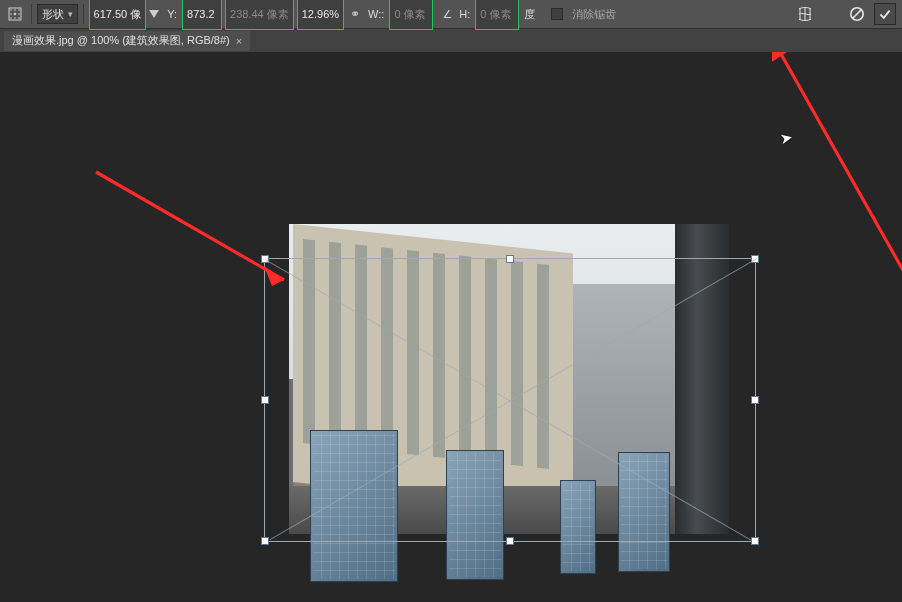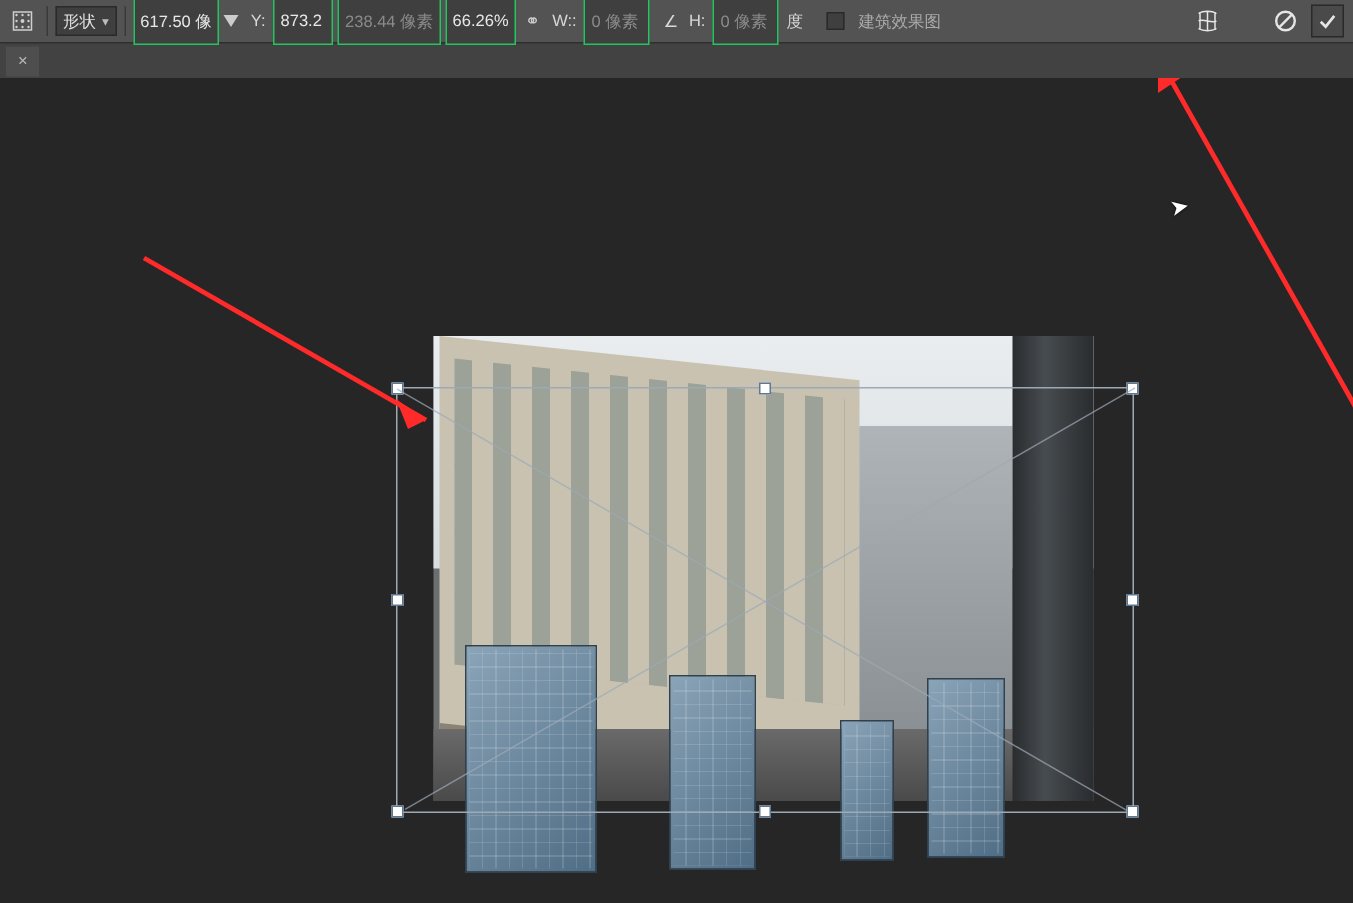--- a/index.html
+++ b/index.html
@@ -185,36 +185,36 @@
     </div>
   <span class="triangle"></span>
   <span class="lbl">Y:</span>
   <div class="num-field" style="min-width:40px">
       <span>873.2</span>
     </div>
   <div class="num-field dim" style="min-width:60px">
       <span>238.44 像素</span>
     </div>
   <div class="num-field">
-      <span>66.26%</span>
+      <span>12.96%</span>
     </div>
   <span class="link-icon">⚭</span>
   <span class="lbl">W::</span>
   <div class="num-field dim" style="min-width:44px">
       <span>0 像素</span>
     </div>
   <span class="lbl" style="margin-left:6px">∠</span>
   <span class="lbl">H:</span>
   <div class="num-field dim" style="min-width:44px">
       <span>0 像素</span>
     </div>
   <span class="lbl">度</span>
   <span style="width:8px"></span>
   <span class="chk"></span>
-  <span class="lbl" style="color:#a9a9a9">建筑效果图</span>
+  <span class="lbl" style="color:#a9a9a9">消除锯齿</span>
 
   <div class="right-tools">
     <div class="rt-btn">
       <svg width="18" height="18" viewBox="0 0 18 18">
           <path d="M3 4 C6 2 12 2 15 4 M3 9 C6 7 12 11 15 9 M3 14 C6 16 12 16 15 14 M4 3 V15 M9 3 V15 M14 3 V15" stroke="#e6e6e6" stroke-width="1" fill="none"></path>
         </svg>
     </div>
     <span style="width:18px"></span>
     <div class="rt-btn">
       <svg width="16" height="16" viewBox="0 0 16 16">
@@ -225,20 +225,21 @@
     <div class="rt-btn box">
       <svg width="14" height="14" viewBox="0 0 14 14">
           <path d="M2.5 7.5 L5.8 10.8 L11.5 3.6" stroke="#e6e6e6" stroke-width="1.8" fill="none"></path>
         </svg>
     </div>
   </div>
 </div>
 
 <div class="tabbar">
   <div class="tab">
+    <span>漫画效果.jpg @ 100% (建筑效果图, RGB/8#)</span>
     <span class="x">×</span>
   </div>
 </div>
 
 <div class="canvas-area">
 
   <div class="photo" style="left: 289px; top: 172px; width: 440px; height: 310px;">
     <div class="sky"></div>
     <div class="mid-bldgs"></div>
     <div class="old-bldg"></div>

